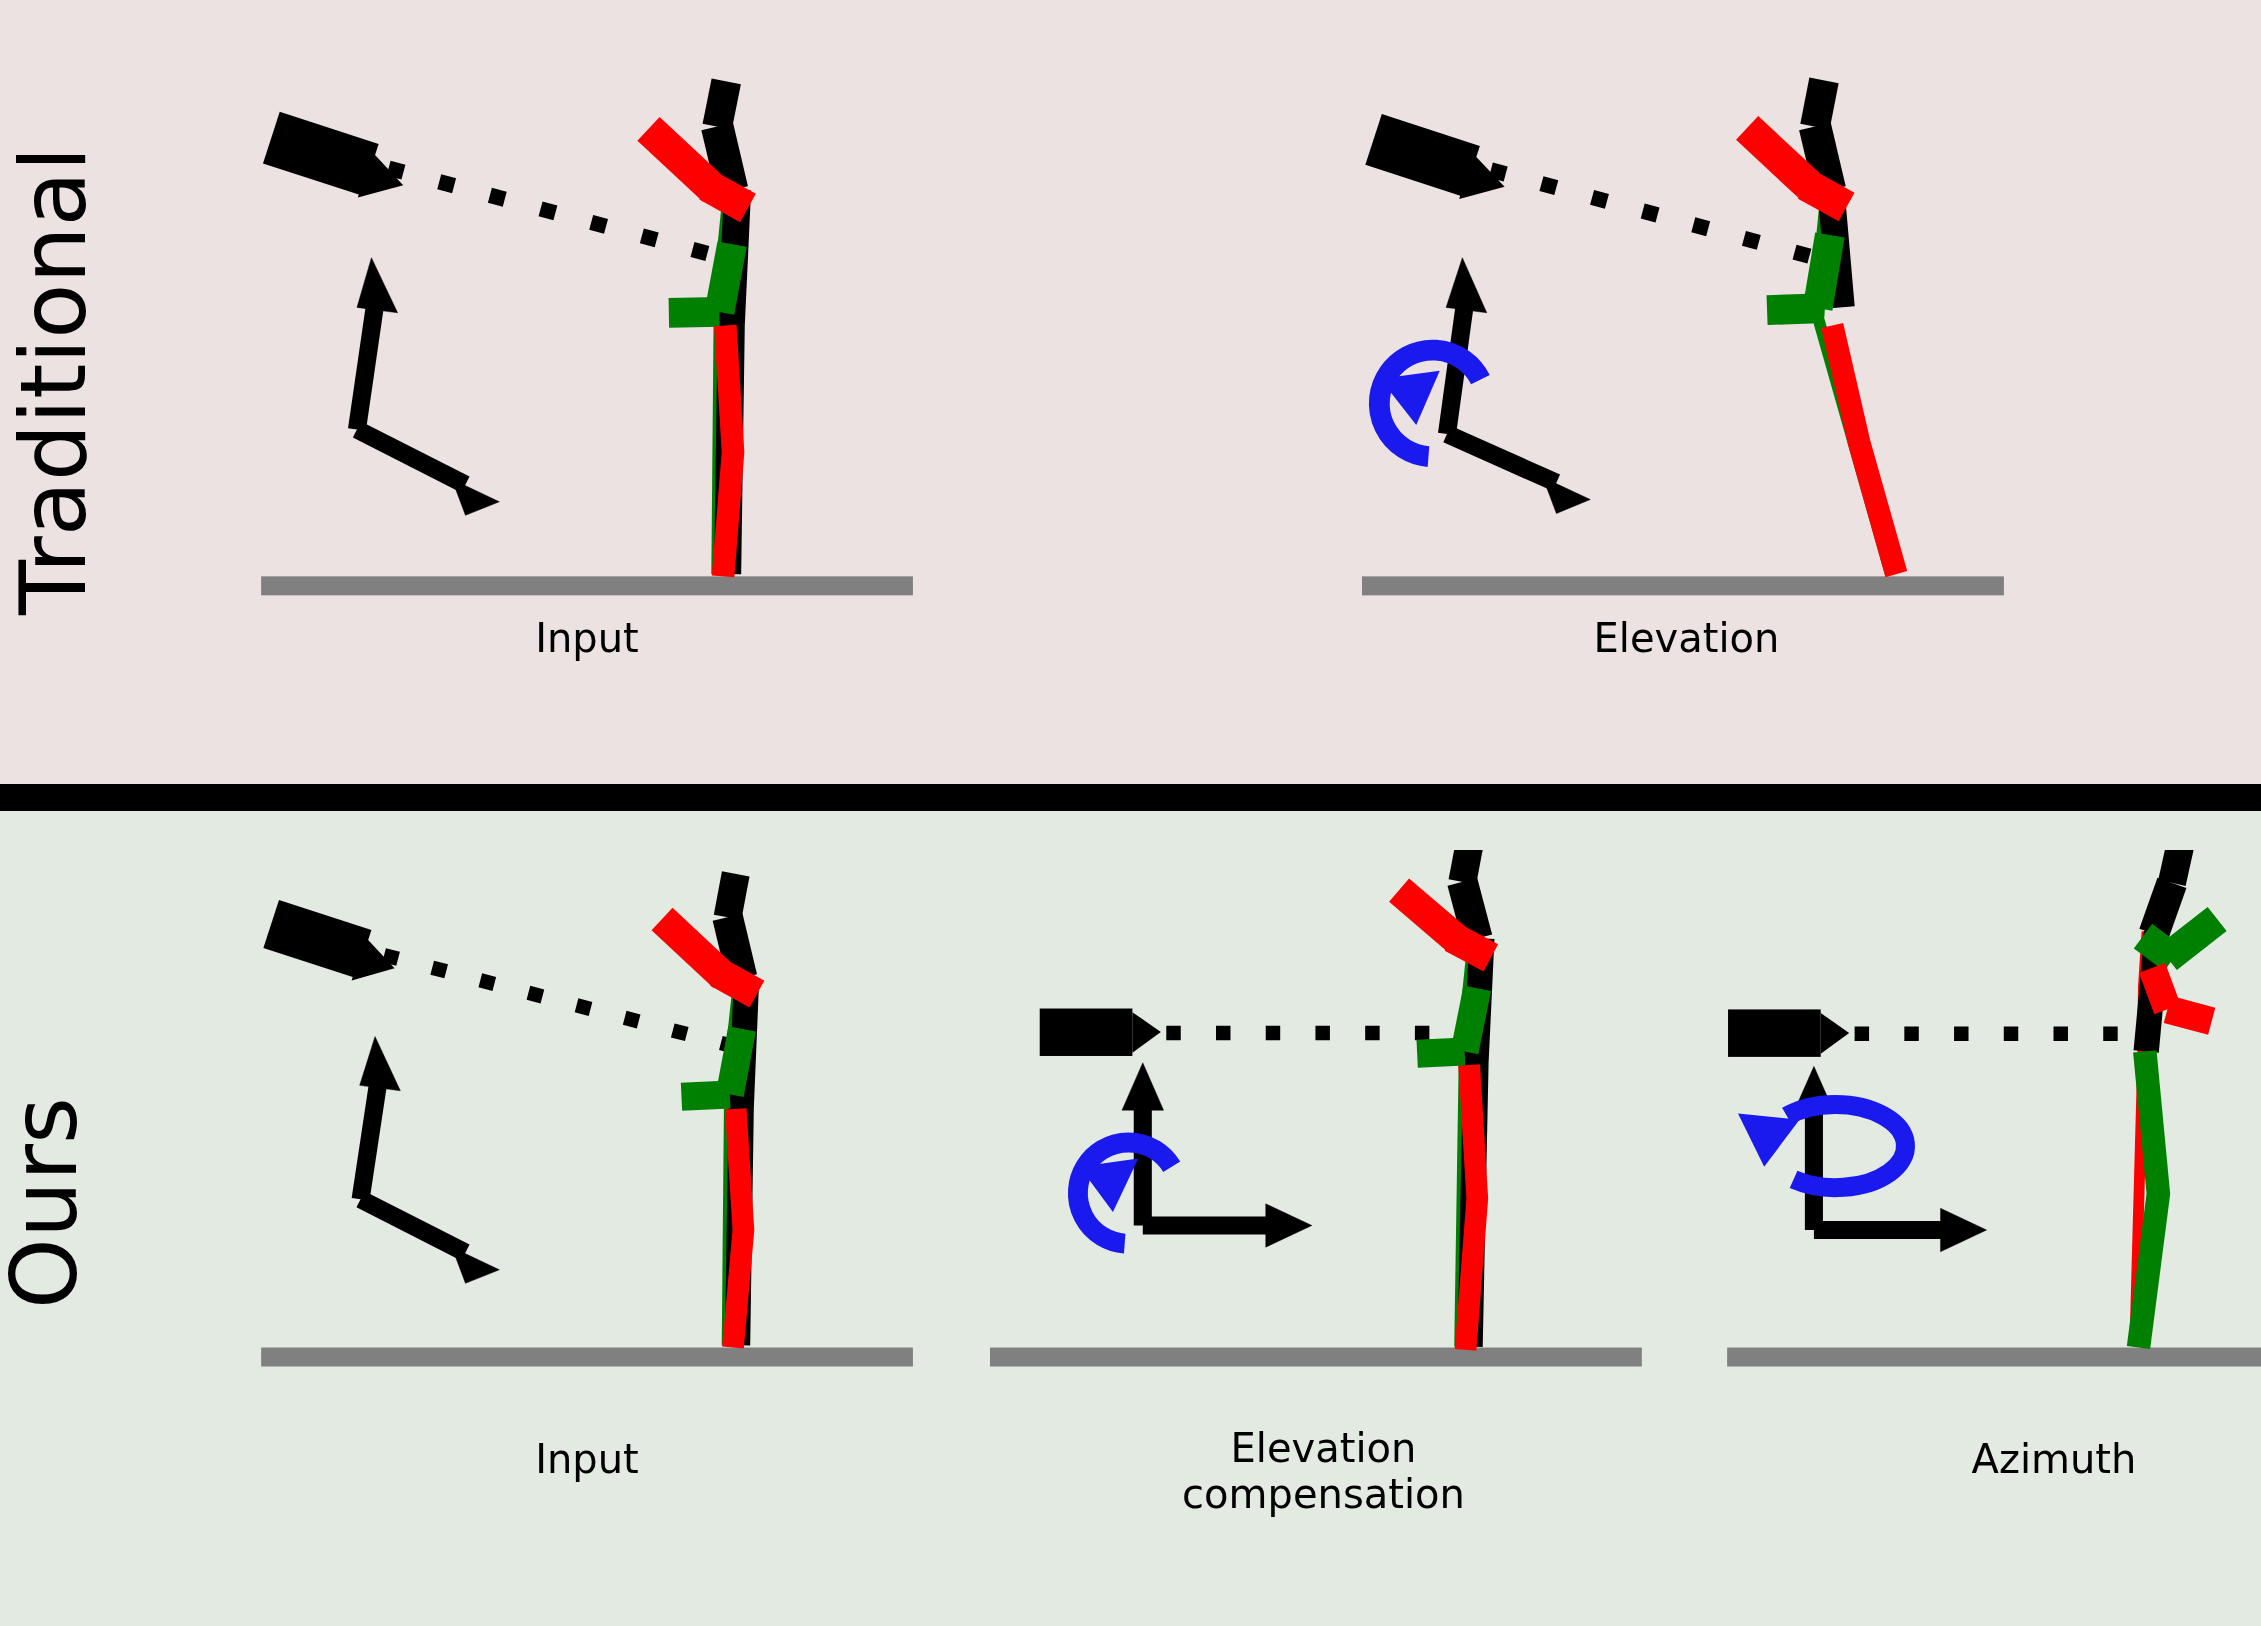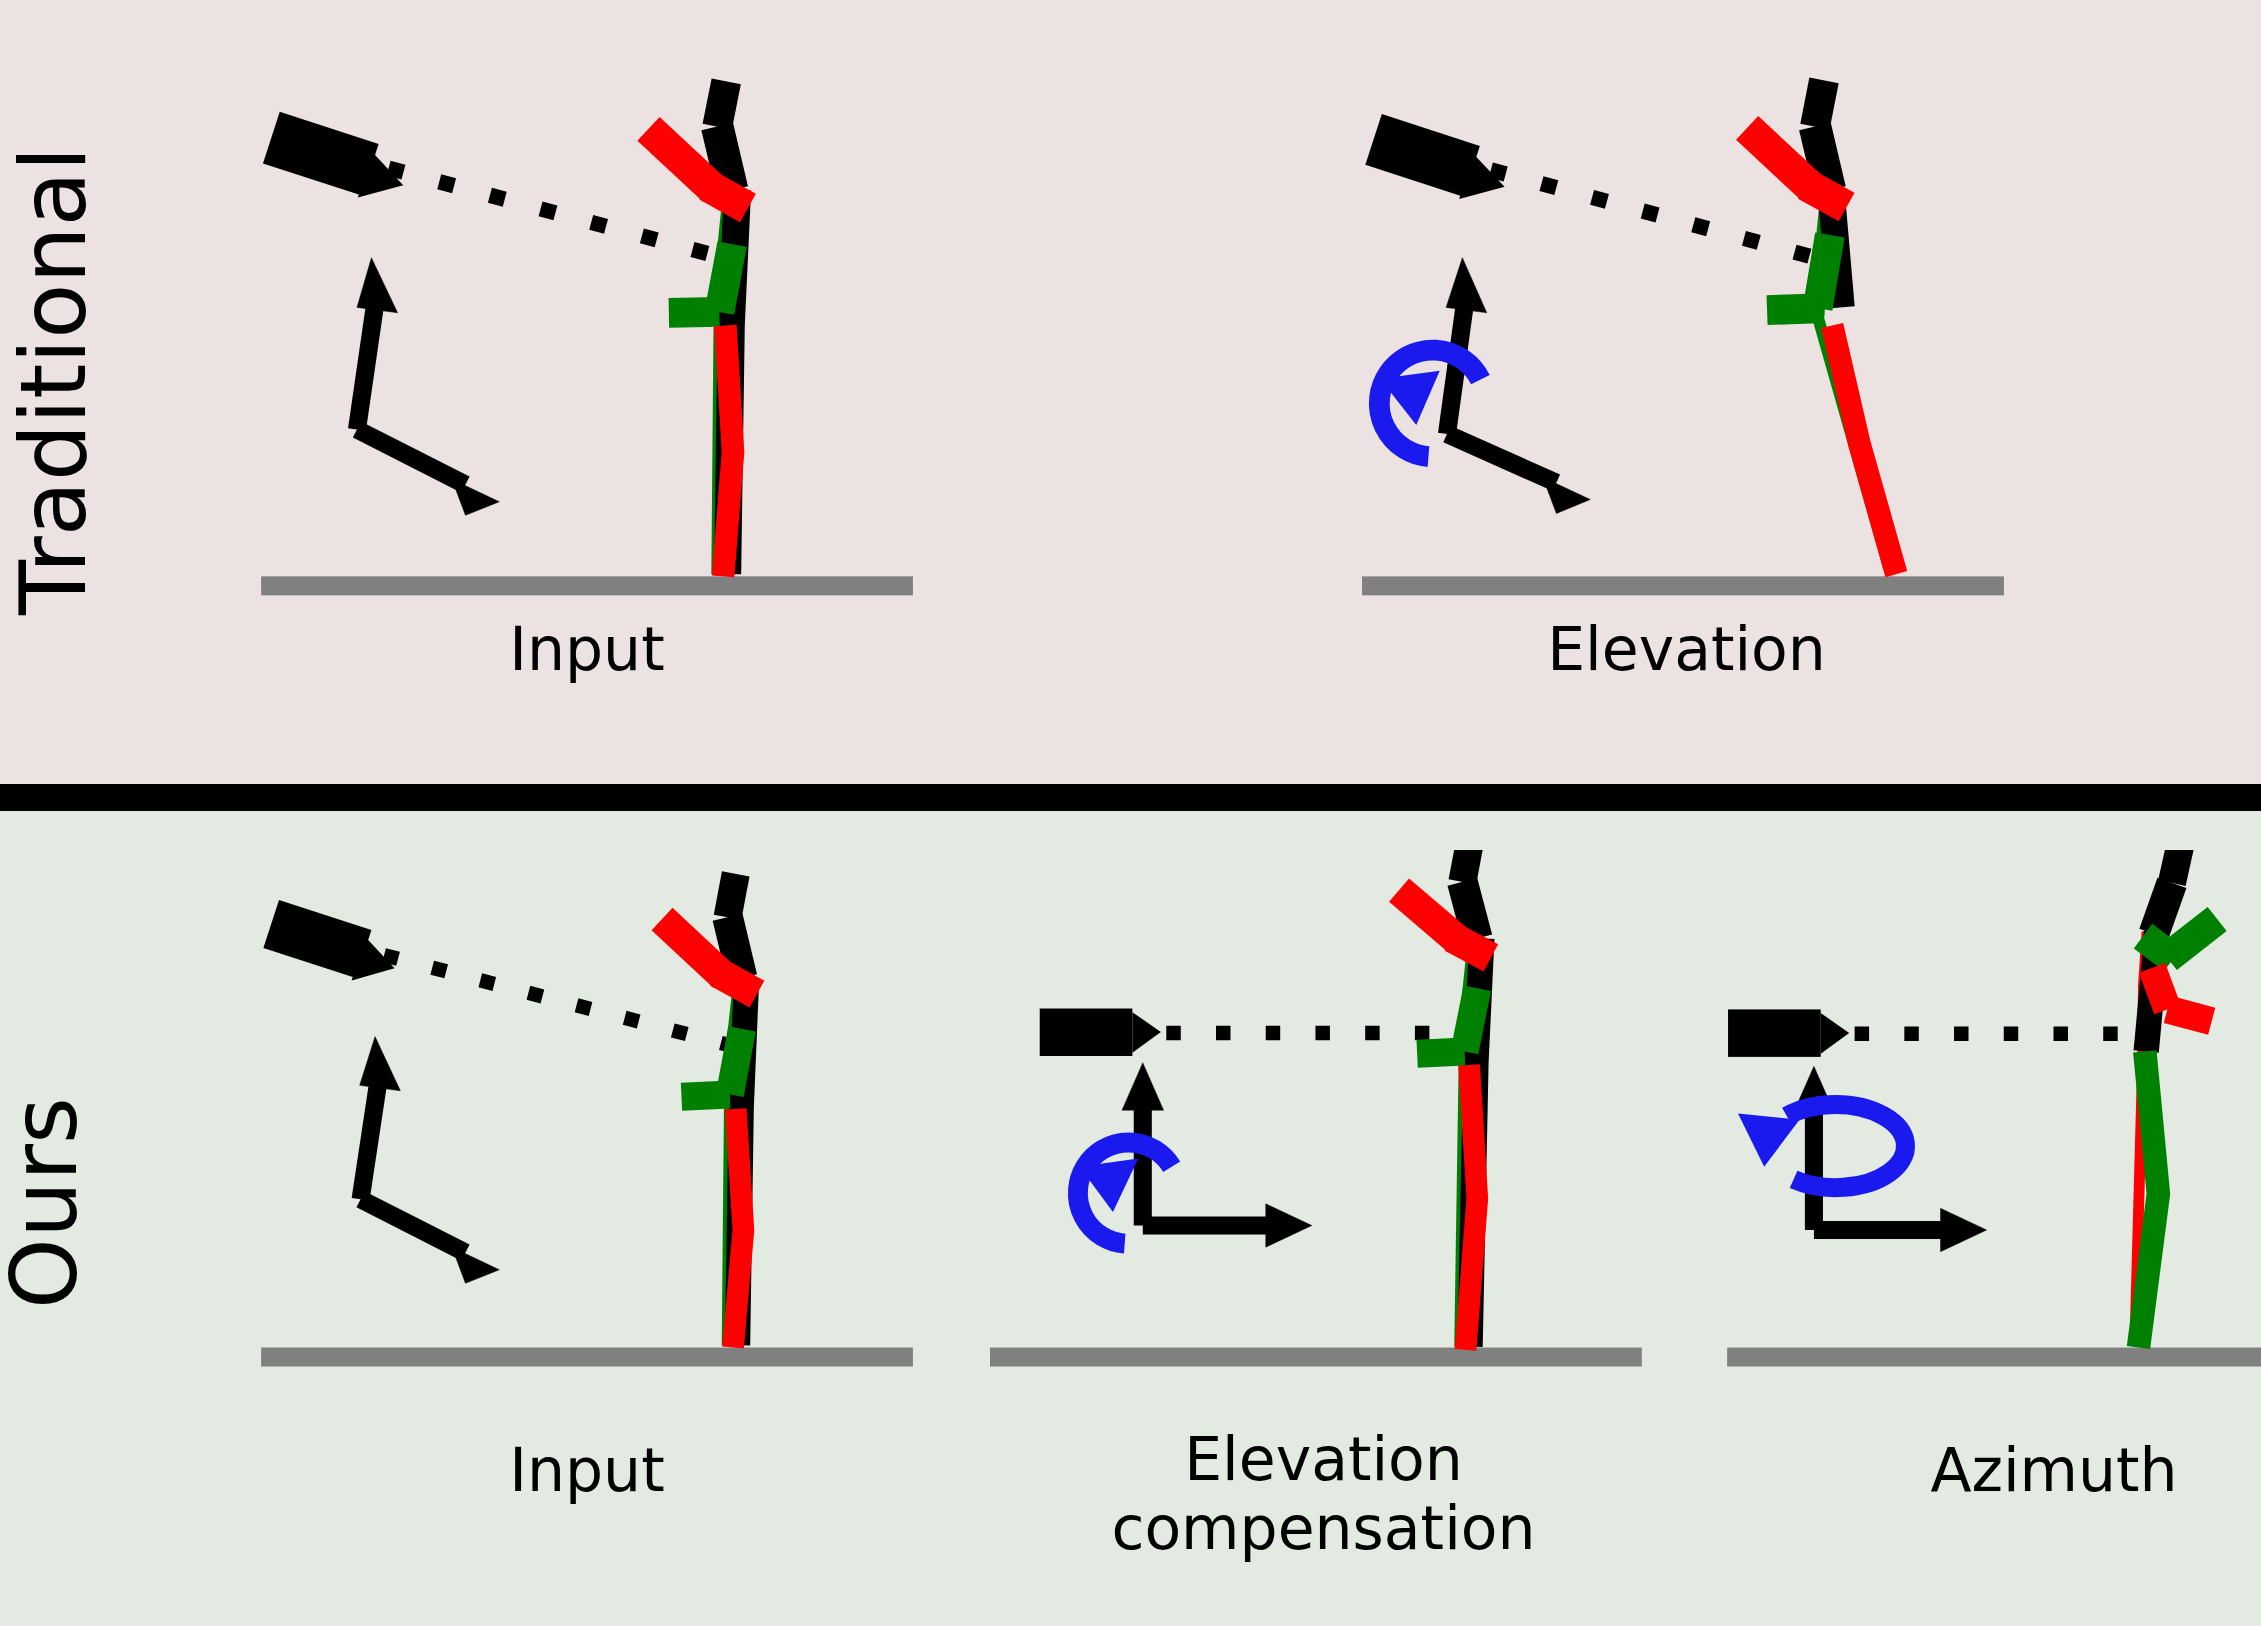--- a/index.html
+++ b/index.html
@@ -7,21 +7,21 @@
   #fig{position:relative;width:3358px;height:1627px;overflow:hidden;background:#ffffff;}
   .band{position:absolute;left:0;width:3358px;}
   #band-top{top:0;height:784px;background:#ebe2e1;}
   #band-div{top:784px;height:27px;background:#000000;}
   #band-bot{top:811px;height:816px;background:#e2eae2;}
   .rowlabel{position:absolute;transform-origin:center center;transform:rotate(-90deg);
             font-size:90px;color:#000;white-space:nowrap;line-height:1;
             font-family:"DejaVu Sans","Liberation Sans",sans-serif;}
   .panel{position:absolute;}
   .panel svg{display:block;}
-  .plabel{position:absolute;text-align:center;font-size:60px;color:#000;line-height:1.15;
+  .plabel{position:absolute;text-align:center;font-size:40px;color:#000;line-height:1.15;
           white-space:pre-line;font-family:"DejaVu Sans","Liberation Sans",sans-serif;}
 </style>
 </head>
 <body>
 
 <div id="fig">
 
   <div class="band" id="band-top"></div>
   <div class="band" id="band-div"></div>
   <div class="band" id="band-bot"></div>

